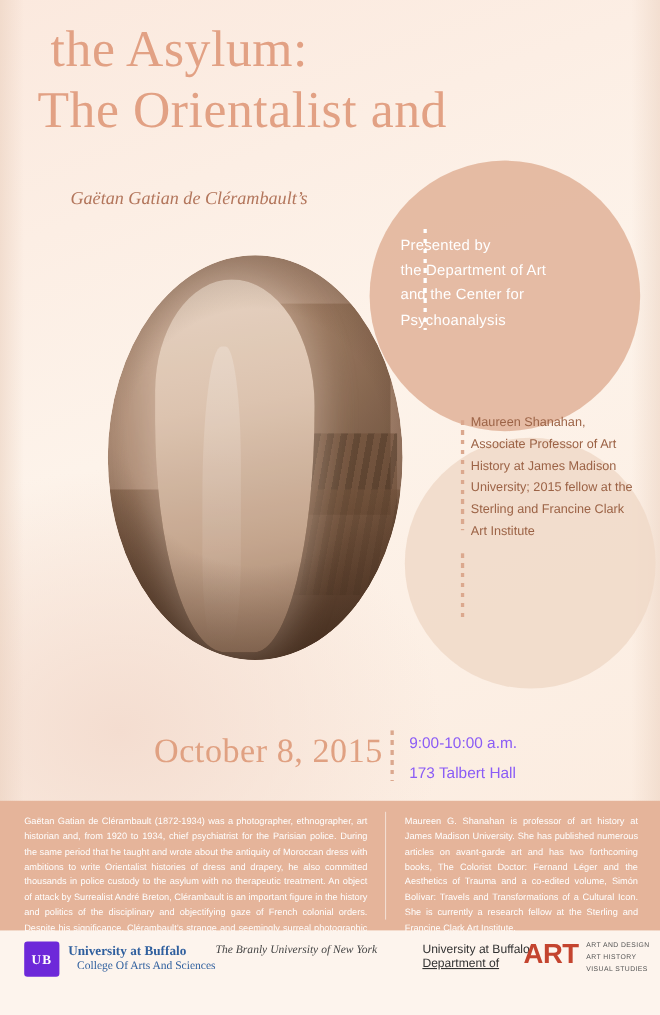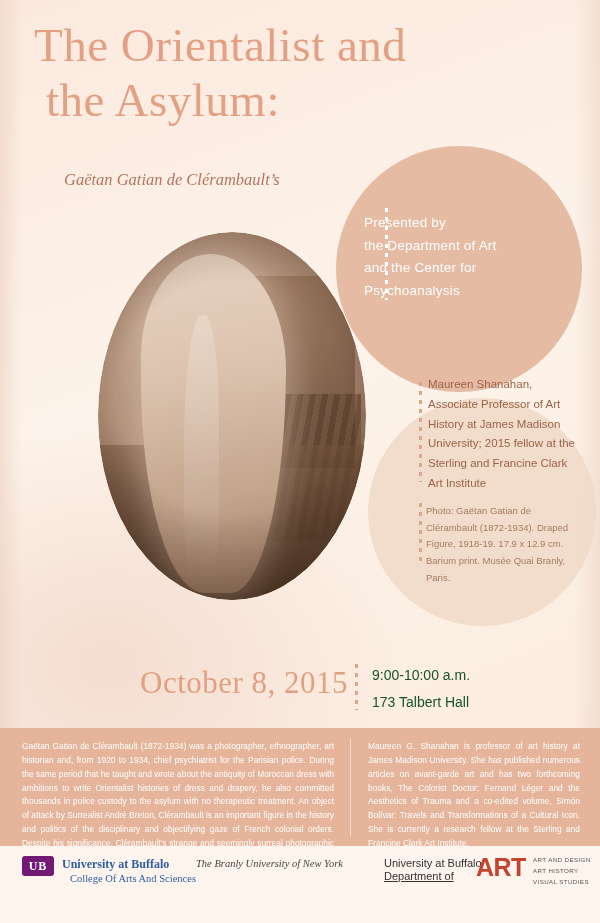--- a/index.html
+++ b/index.html
@@ -221,21 +221,21 @@
     font-family: "Liberation Serif", serif;
     font-size: 31px;
     color: #e0a182;
     letter-spacing: .5px;
   }
   .timeplace {
     position: absolute;
     left: 372px;
     top: 662px;
     width: 190px;
-    color: #14532d;
+    color: #8b5cf6;
     font-size: 14px;
     line-height: 1.95;
   }
 
   
   .band {
     position: absolute;
     left: 0; right: 0;
     top: 728px;
     height: 118px;
@@ -276,23 +276,23 @@
     left: 0; right: 0;
     top: 846px;
     height: 77px;
     background: #fdf4ed;
   }
   .ub-logo {
     position: absolute;
     left: 22px;
     top: 856px;
     width: 32px;
-    height: 20px;
+    height: 32px;
     border-radius: 3px;
-    background: #701a75;
+    background: #6d28d9;
     color: #ffffff;
     font-family: "Liberation Serif", serif;
     font-weight: bold;
     font-size: 12px;
     letter-spacing: 1px;
     display: flex;
     align-items: center;
     justify-content: center;
     text-align: right;
   }
@@ -360,22 +360,22 @@
 </style>
 </head>
 <body>
 
 <div class="poster">
   <div class="bg-wash"></div>
   <div class="edge-left"></div>
   <div class="edge-right"></div>
 
   <div class="title-block">
+    <div class="title-line l2">the Asylum:</div>
     <div class="title-line l1">The Orientalist and</div>
-    <div class="title-line l2">the Asylum:</div>
   </div>
 
   <div class="subtitle">
     <div>Gaëtan Gatian de Clérambault’s</div>
   </div>
 
   <div class="circle-presented"></div>
   <div class="dotline presented"></div>
   <div class="presented-text" style="white-space: pre-line;">Presented by
 the Department of Art
@@ -392,21 +392,20 @@
       </div>
       <div class="ph-tone"></div>
       <div class="ph-vignette"></div>
     </div>
   </div>
 
   <div class="circle-bio"></div>
   <div class="dotline peach maureen"></div>
   <div class="maureen-text">Maureen Shanahan, Associate Professor of Art History at James Madison University; 2015 fellow at the Sterling and Francine Clark Art Institute</div>
   <div class="dotline peach photo"></div>
-  <div class="photo-credit">Photo: Gaëtan Gatian de Clérambault (1872-1934). Draped Figure, 1918-19. 17.9 x 12.9 cm. Barium print. Musée Quai Branly, Paris.</div>
 
   <div class="date">October 8, 2015</div>
   <div class="dotline peach time"></div>
   <div class="timeplace">
     <div>9:00-10:00 a.m.</div>
     <div>173 Talbert Hall</div>
   </div>
 
   <div class="band"></div>
   <div class="band-divider"></div>

